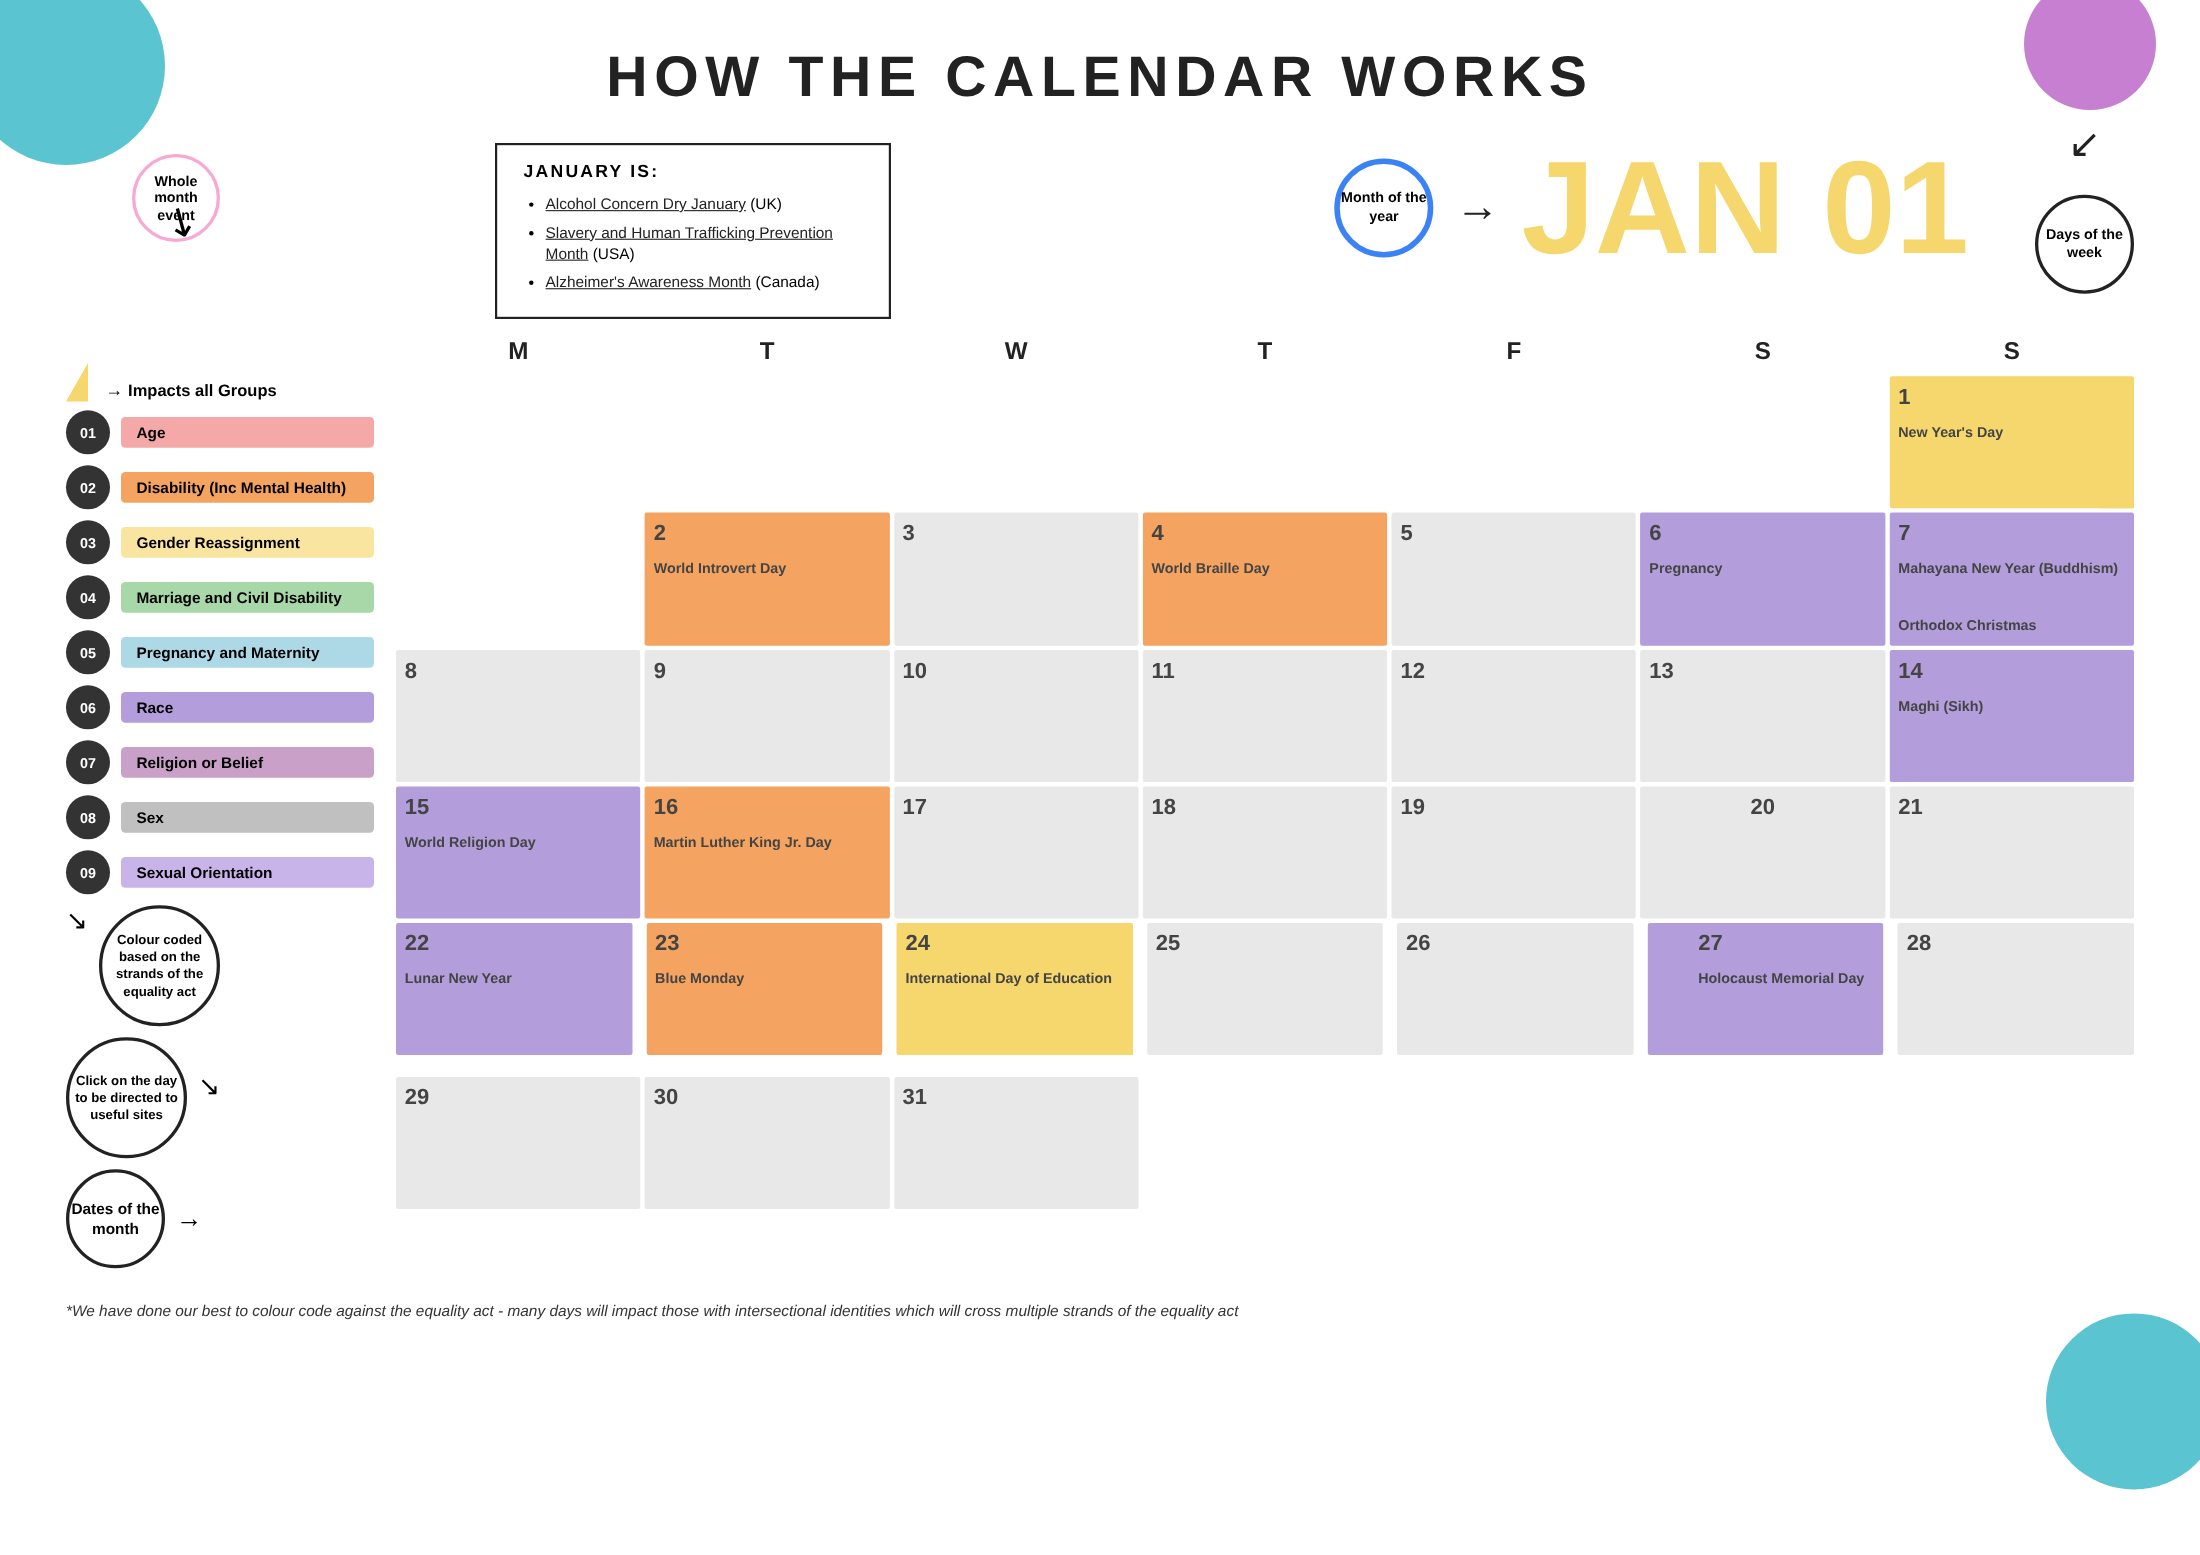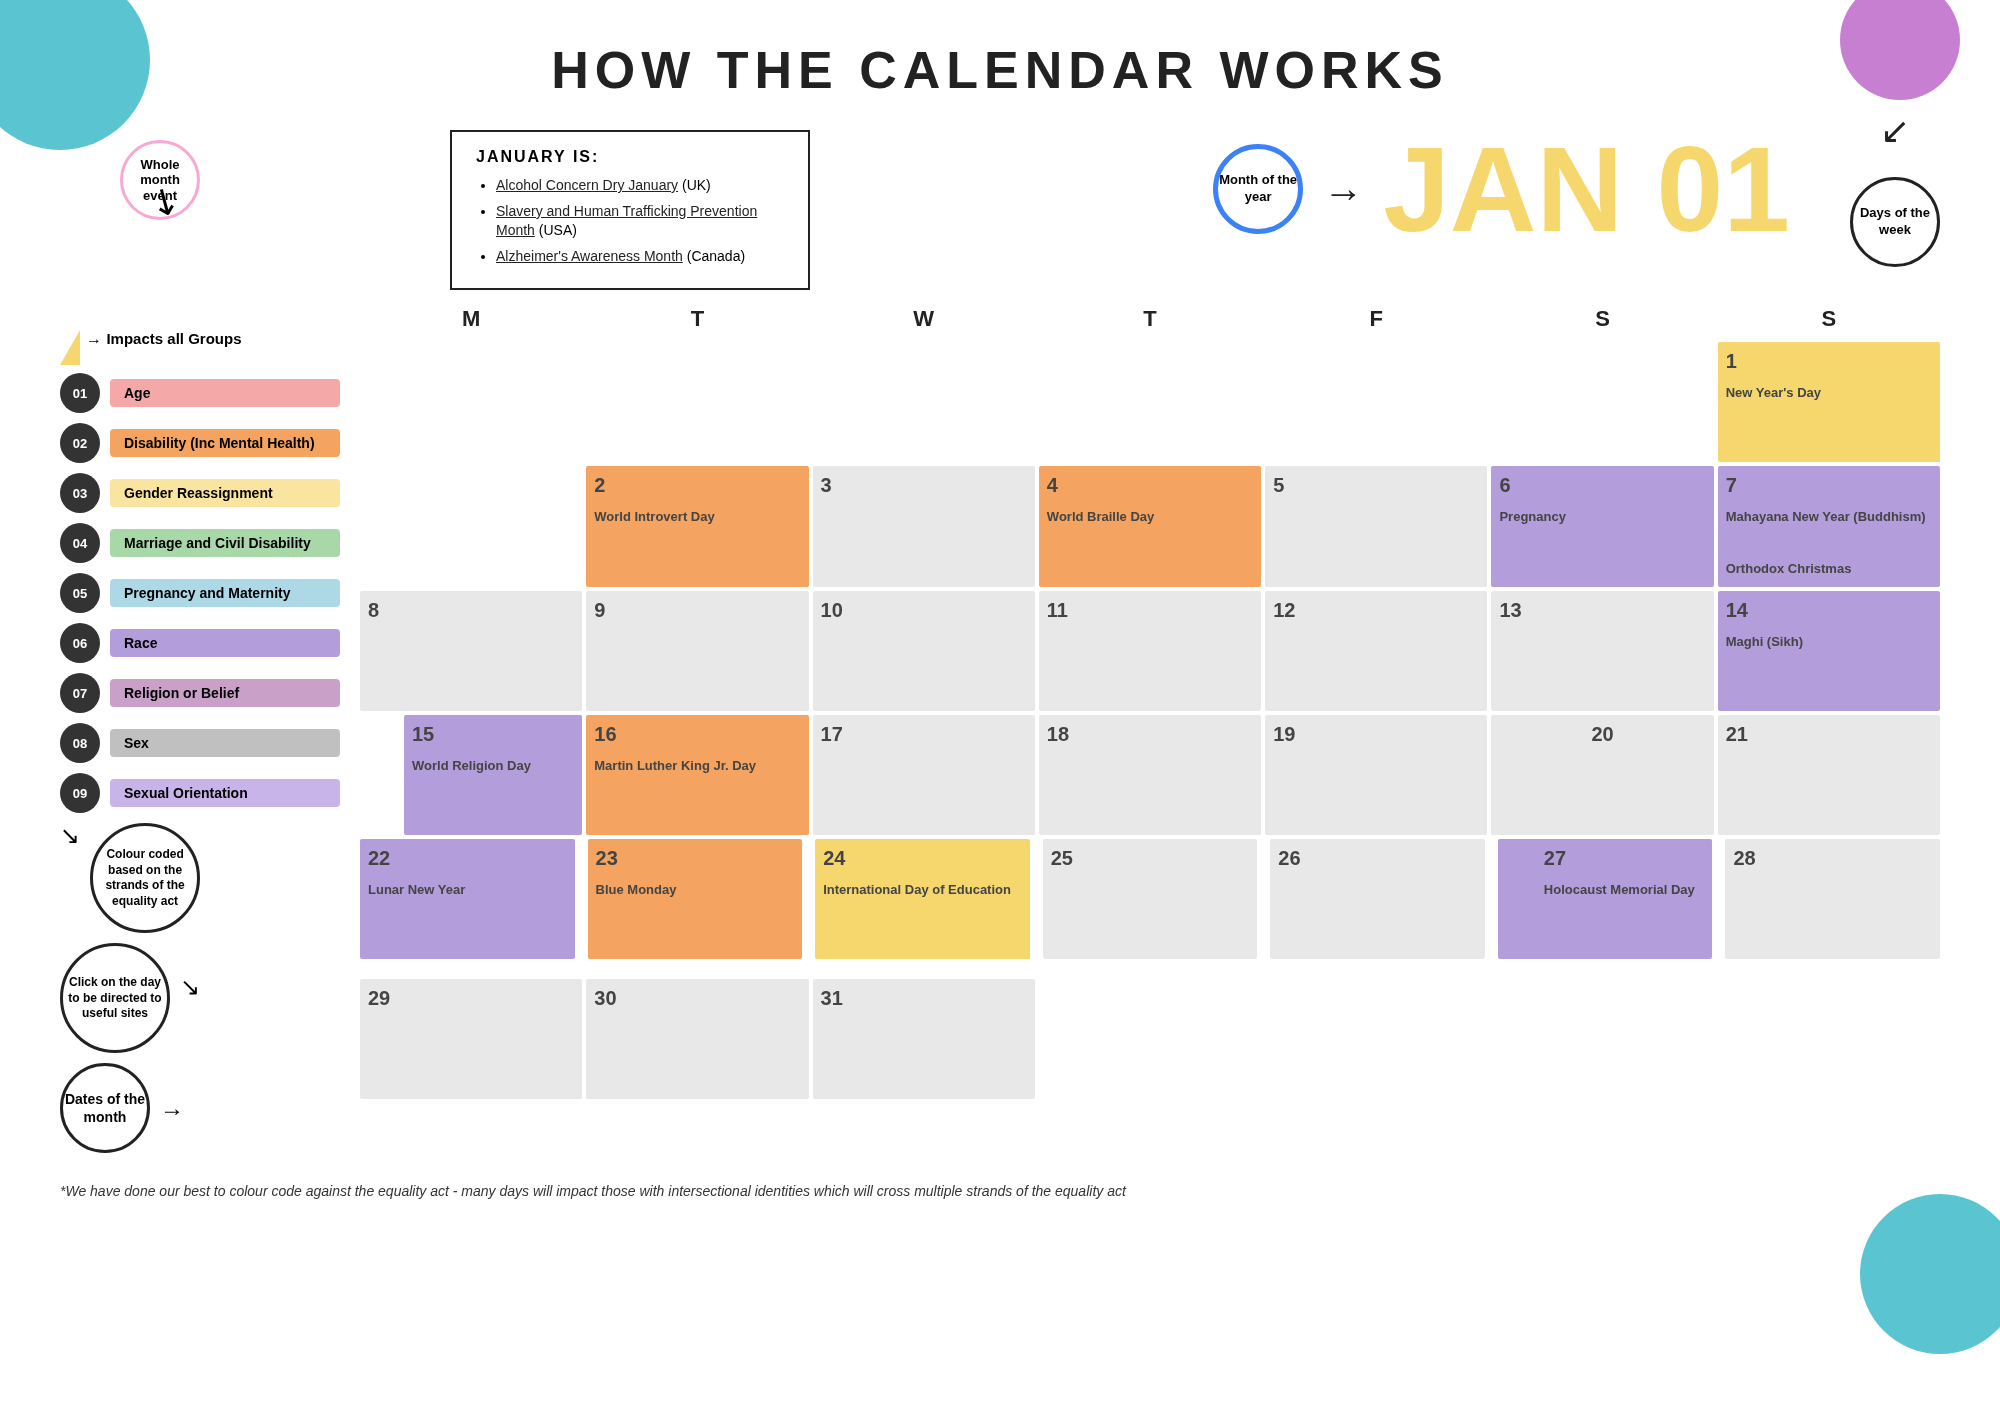--- a/index.html
+++ b/index.html
@@ -187,21 +187,22 @@
       font-weight: bold;
       padding: 6px 14px;
       border-radius: 4px;
       flex: 1;
     }
 
     
     .annotation-impacts {
       position: relative;
       display: flex;
-      align-items: flex-start;
+      align-items: flex-end;
+      gap: 10px;
       margin-bottom: 8px;
       margin-top: 10px;
     }
     .yellow-triangle {
       width: 0;
       height: 0;
       border-left: 20px solid transparent;
       border-bottom: 35px solid #f5d76e;
       border-right: 0px solid transparent;
     }
@@ -474,21 +475,21 @@
           </div>
           <div class="cal-cell" style="background: rgb(232, 232, 232); position: relative;">
             <span class="day-num">12</span>
           </div>
           <div class="cal-cell" style="background: rgb(232, 232, 232); position: relative;">
             <span class="day-num">13</span>
           </div>
           <div class="cal-cell" style="background: rgb(179, 157, 219); position: relative;"><span class="day-num">14</span><span class="event-text">Maghi (Sikh)</span></div>
         </div>
         <div style="display: grid; grid-template-columns: repeat(7, 1fr); gap: 4px; margin-bottom: 4px;">
-          <div class="cal-cell" style="background: rgb(179, 157, 219); position: relative; margin-left: 44px;"><span class="day-num">15</span><span class="event-text">World Religion Day</span></div>
+          <div class="cal-cell" style="background: rgb(179, 157, 219); position: relative;"><span class="day-num">15</span><span class="event-text">World Religion Day</span></div>
           <div class="cal-cell" style="background: rgb(244, 164, 96); position: relative;"><span class="day-num">16</span><span class="event-text">Martin Luther King Jr. Day</span></div>
           <div class="cal-cell" style="background: rgb(232, 232, 232); position: relative;">
             <span class="day-num">17</span>
           </div>
           <div class="cal-cell" style="background: rgb(232, 232, 232); position: relative;">
             <span class="day-num">18</span>
           </div>
           <div class="cal-cell" style="background: rgb(232, 232, 232); position: relative;">
             <span class="day-num">19</span>
           </div>

